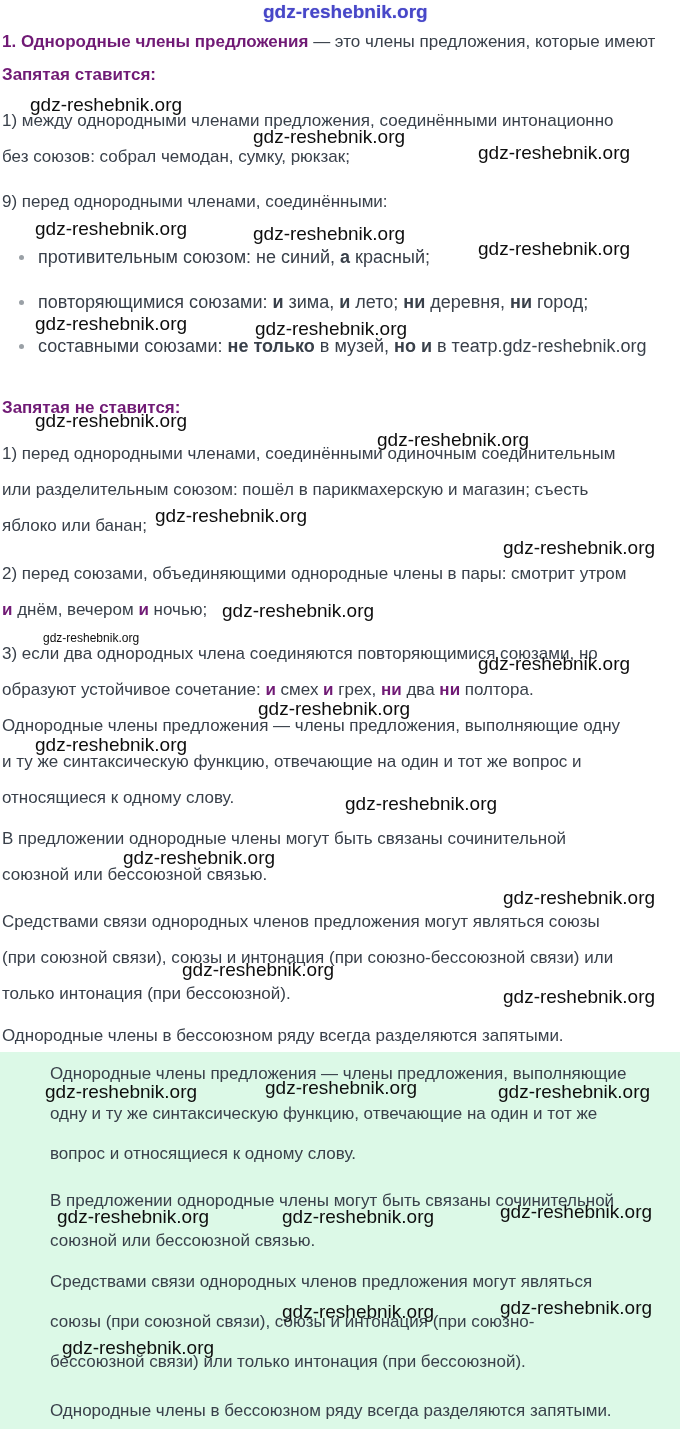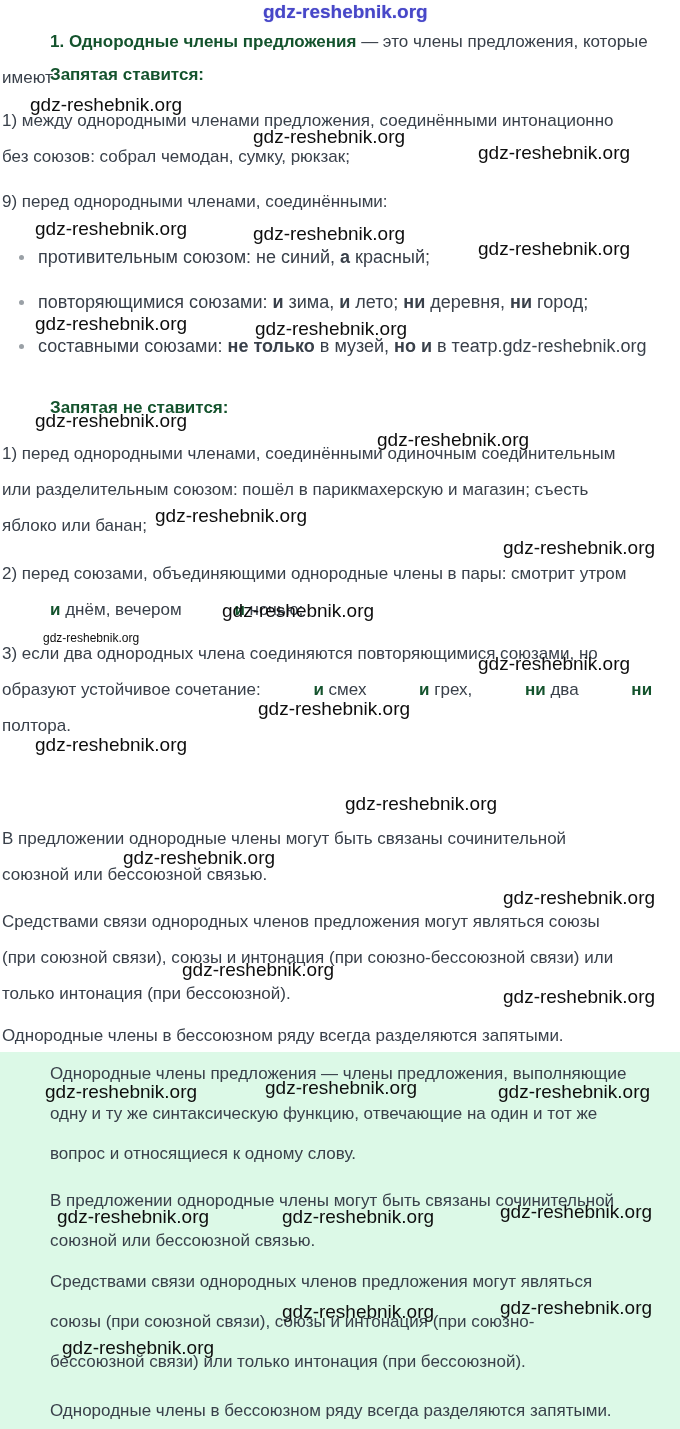--- a/index.html
+++ b/index.html
@@ -14,21 +14,21 @@
   .green-bg{
     position:absolute;left:0;top:1052px;width:680px;height:377px;
     background:#dcf9e7;
   }
   .para{
     position:absolute;left:0;width:678px;padding-left:2px;
     font-size:17px;line-height:36px;
     white-space:pre-line;
     color:#39404a;
   }
-  .para b{font-weight:bold;color:#14532d;margin-left:48px;}
+  .para b{font-weight:bold;color:#701a75;}
   .green-para{line-height:40px;margin-left:48px;}
   .bullet-row{
     position:absolute;left:0;width:680px;display:flex;align-items:flex-start;
   }
   .bullet-row .dot{
     width:5px;height:5px;border-radius:50%;background:#9aa0a6;
     margin:16px 14px 0 19px;flex:0 0 auto;
   }
   .bullet-row .bullet-text{
     flex:1;font-size:18px;line-height:36px;white-space:pre-line;color:#39404a;
@@ -73,20 +73,23 @@
   </div>
 
   <div class="para" style="top:390px"><b>Запятая не ставится:</b></div>
   <div class="para" style="top:436px"><span>1) перед однородными членами, соединёнными одиночным соединительным
 или разделительным союзом: пошёл в парикмахерскую и магазин; съесть
 яблоко или банан;</span></div>
   <div class="para" style="top:556px"><span>2) перед союзами, объединяющими однородные члены в пары: смотрит утром
 </span><b>и</b><span> днём, вечером </span><b>и</b><span> ночью;</span></div>
   <div class="para" style="top:636px"><span>3) если два однородных члена соединяются повторяющимися союзами, но
 образуют устойчивое сочетание: </span><b>и</b><span> смех </span><b>и</b><span> грех, </span><b>ни</b><span> два </span><b>ни</b><span> полтора.</span></div>
+  <div class="para" style="top:708px"><span>Однородные члены предложения — члены предложения, выполняющие одну
+и ту же синтаксическую функцию, отвечающие на один и тот же вопрос и
+относящиеся к одному слову.</span></div>
   <div class="para" style="top:821px"><span>В предложении однородные члены могут быть связаны сочинительной
 союзной или бессоюзной связью.</span></div>
   <div class="para" style="top:904px"><span>Средствами связи однородных членов предложения могут являться союзы
 (при союзной связи), союзы и интонация (при союзно-бессоюзной связи) или
 только интонация (при бессоюзной).</span></div>
   <div class="para" style="top:1018px"><span>Однородные члены в бессоюзном ряду всегда разделяются запятыми.</span></div>
 
   <div class="para green-para" style="top:1054px"><span>Однородные члены предложения — члены предложения, выполняющие
 одну и ту же синтаксическую функцию, отвечающие на один и тот же
 вопрос и относящиеся к одному слову.</span></div>

